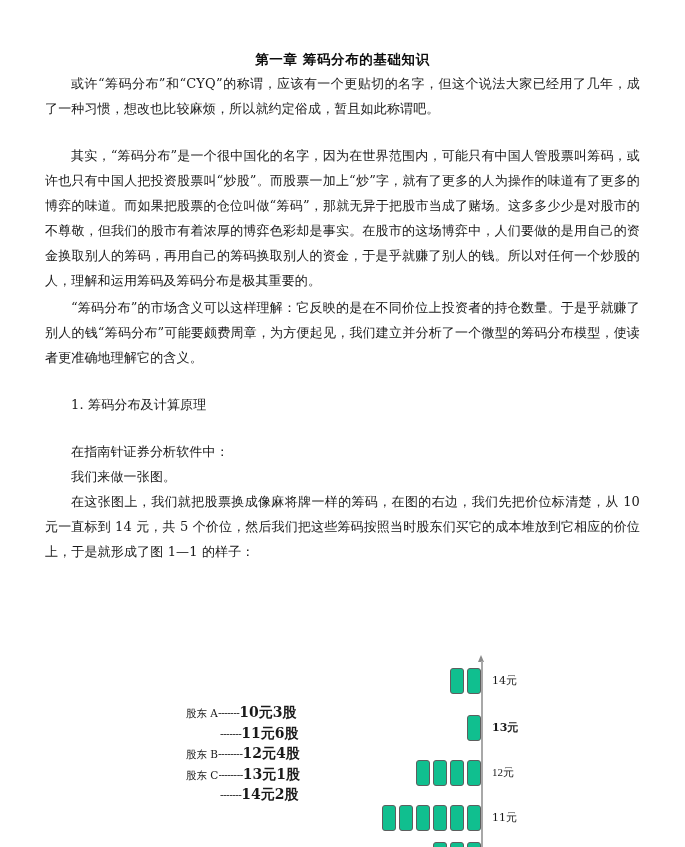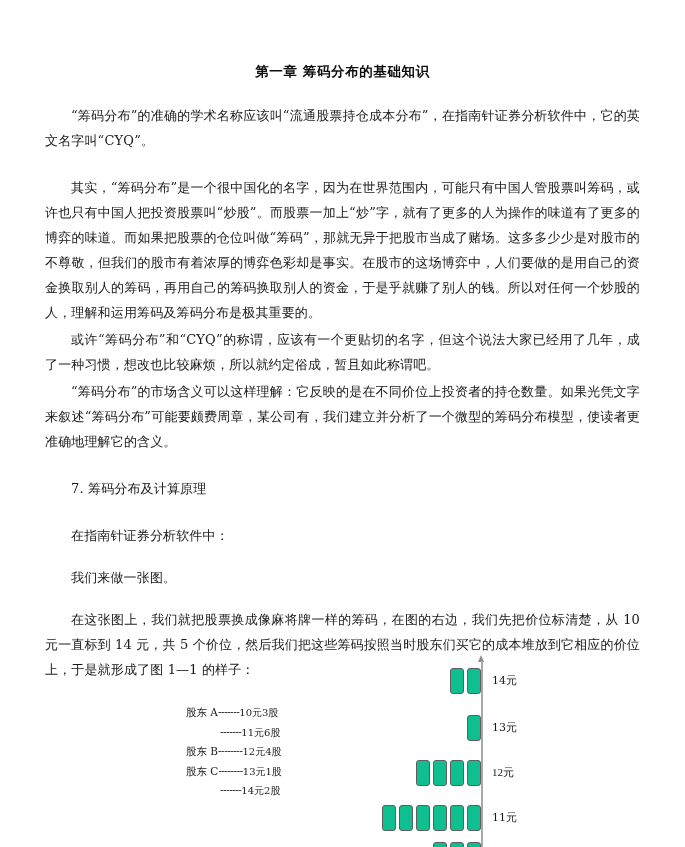--- a/index.html
+++ b/index.html
@@ -15,21 +15,21 @@
     position: relative;
     font-family: "DejaVu Serif", "Liberation Serif", serif;
     color: #141414;
   }
 
   .page {
     position: relative;
     width: 685px;
     height: 782px;
     box-sizing: border-box;
-    padding: 16px 45px;
+    padding: 4px 45px;
   }
 
   
   .doc-title {
     text-align: center;
     font-weight: bold;
     font-size: 13.5px;
     letter-spacing: 0.6px;
     margin: 0;
     padding-top: 47px;
@@ -42,21 +42,21 @@
     font-size: 13px;
     line-height: 25px;
     text-align: justify;
     text-justify: inter-ideograph;
     margin: 0;
     color: #191919;
     letter-spacing: 0.15px;
   }
   .para.indent { text-indent: 2em; }
   .gap-lg { margin-top: 22px; }
-  .gap-md { margin-top: 17px; }
+  .gap-md { margin-top: 0; }
   .gap-sm { margin-top: 2px; }
 
   
   .figure {
     position: absolute;
     left: 0;
     top: 645px;
     width: 685px;
     height: 202px;
   }
@@ -68,21 +68,21 @@
     font-size: 10.5px;
     line-height: 19.5px;
     color: #1a1a1a;
     font-family: "DejaVu Serif", "Liberation Serif", serif;
     white-space: nowrap;
   }
   .legend-line { display: block; }
   .legend-line.rightish { padding-left: 34px; }
   .legend-line .who { letter-spacing: 0px; text-align: center; }
   .legend-line .dash { letter-spacing: -0.5px; }
-  .legend-line .amt { font-weight: normal; font-size: 10px; }
+  .legend-line .amt { font-weight: bold; font-size: 14px; }
 
   
   .axis {
     position: absolute;
     left: 481px;
     top: 16px;
     width: 2px;
     height: 186px;
     background: #a8a8a8;
   }
@@ -123,29 +123,28 @@
     white-space: nowrap;
   }
 </style>
 </head>
 <body>
 
 <div class="page">
 
   <h1 class="doc-title">第一章 筹码分布的基础知识</h1>
 
-  <p class="para indent gap-lg">“筹码分布”的准确的学术名称应该叫“流通股票持仓成本分布”，在指南针证券分析软件中，它的英文名字叫“CYQ”。</p>
+
+  <p class="para indent gap-sm">或许“筹码分布”和“CYQ”的称谓，应该有一个更贴切的名字，但这个说法大家已经用了几年，成了一种习惯，想改也比较麻烦，所以就约定俗成，暂且如此称谓吧。</p>
 
   <p class="para indent gap-lg">其实，“筹码分布”是一个很中国化的名字，因为在世界范围内，可能只有中国人管股票叫筹码，或许也只有中国人把投资股票叫“炒股”。而股票一加上“炒”字，就有了更多的人为操作的味道有了更多的博弈的味道。而如果把股票的仓位叫做“筹码”，那就无异于把股市当成了赌场。这多多少少是对股市的不尊敬，但我们的股市有着浓厚的博弈色彩却是事实。在股市的这场博弈中，人们要做的是用自己的资金换取别人的筹码，再用自己的筹码换取别人的资金，于是乎就赚了别人的钱。所以对任何一个炒股的人，理解和运用筹码及筹码分布是极其重要的。</p>
 
-  <p class="para indent gap-sm">或许“筹码分布”和“CYQ”的称谓，应该有一个更贴切的名字，但这个说法大家已经用了几年，成了一种习惯，想改也比较麻烦，所以就约定俗成，暂且如此称谓吧。</p>
-
-  <p class="para indent gap-sm">“筹码分布”的市场含义可以这样理解：它反映的是在不同价位上投资者的持仓数量。如果光凭文字来叙述“筹码分布”可能要颇费周章，某公司有，我们建立并分析了一个微型的筹码分布模型，使读者更准确地理解它的含义。</p>
-
-  <p class="para indent gap-lg">7. 筹码分布及计算原理</p>
+  <p class="para indent gap-sm">“筹码分布”的市场含义可以这样理解：它反映的是在不同价位上投资者的持仓数量。于是乎就赚了别人的钱“筹码分布”可能要颇费周章，为方便起见，我们建立并分析了一个微型的筹码分布模型，使读者更准确地理解它的含义。</p>
+
+  <p class="para indent gap-lg">1. 筹码分布及计算原理</p>
 
   <p class="para indent gap-lg">在指南针证券分析软件中：</p>
 
 
   <p class="para indent gap-md">我们来做一张图。</p>
 
   <p class="para indent gap-md">在这张图上，我们就把股票换成像麻将牌一样的筹码，在图的右边，我们先把价位标清楚，从 10 元一直标到 14 元，共 5 个价位，然后我们把这些筹码按照当时股东们买它的成本堆放到它相应的价位上，于是就形成了图 1—1 的样子：</p>
 
   <div class="figure">
 
@@ -183,20 +182,20 @@
           <div class="chip" style="background: rgb(16, 191, 143); border-color: rgb(94, 94, 94);"></div>
         </div>
         <div class="chip-row" style="top: 197px;">
           <div class="chip" style="background: rgb(16, 191, 143); border-color: rgb(94, 94, 94);"></div>
           <div class="chip" style="background: rgb(16, 191, 143); border-color: rgb(94, 94, 94);"></div>
           <div class="chip" style="background: rgb(16, 191, 143); border-color: rgb(94, 94, 94);"></div>
         </div>
       </div>
     <div id="price-labels-host">
         <div class="price-label" style="top: 28px;">14元</div>
-        <div class="price-label" style="top: 75px;">13元</div>
+        <div class="price-label" style="top: 75px; font-weight: bold;">13元</div>
         <div class="price-label" style="top: 120px; font-family: Liberation Serif, serif;">12元</div>
         <div class="price-label" style="top: 165px;">11元</div>
       </div>
 
   </div>
 
 </div>
 
 </body></html>

